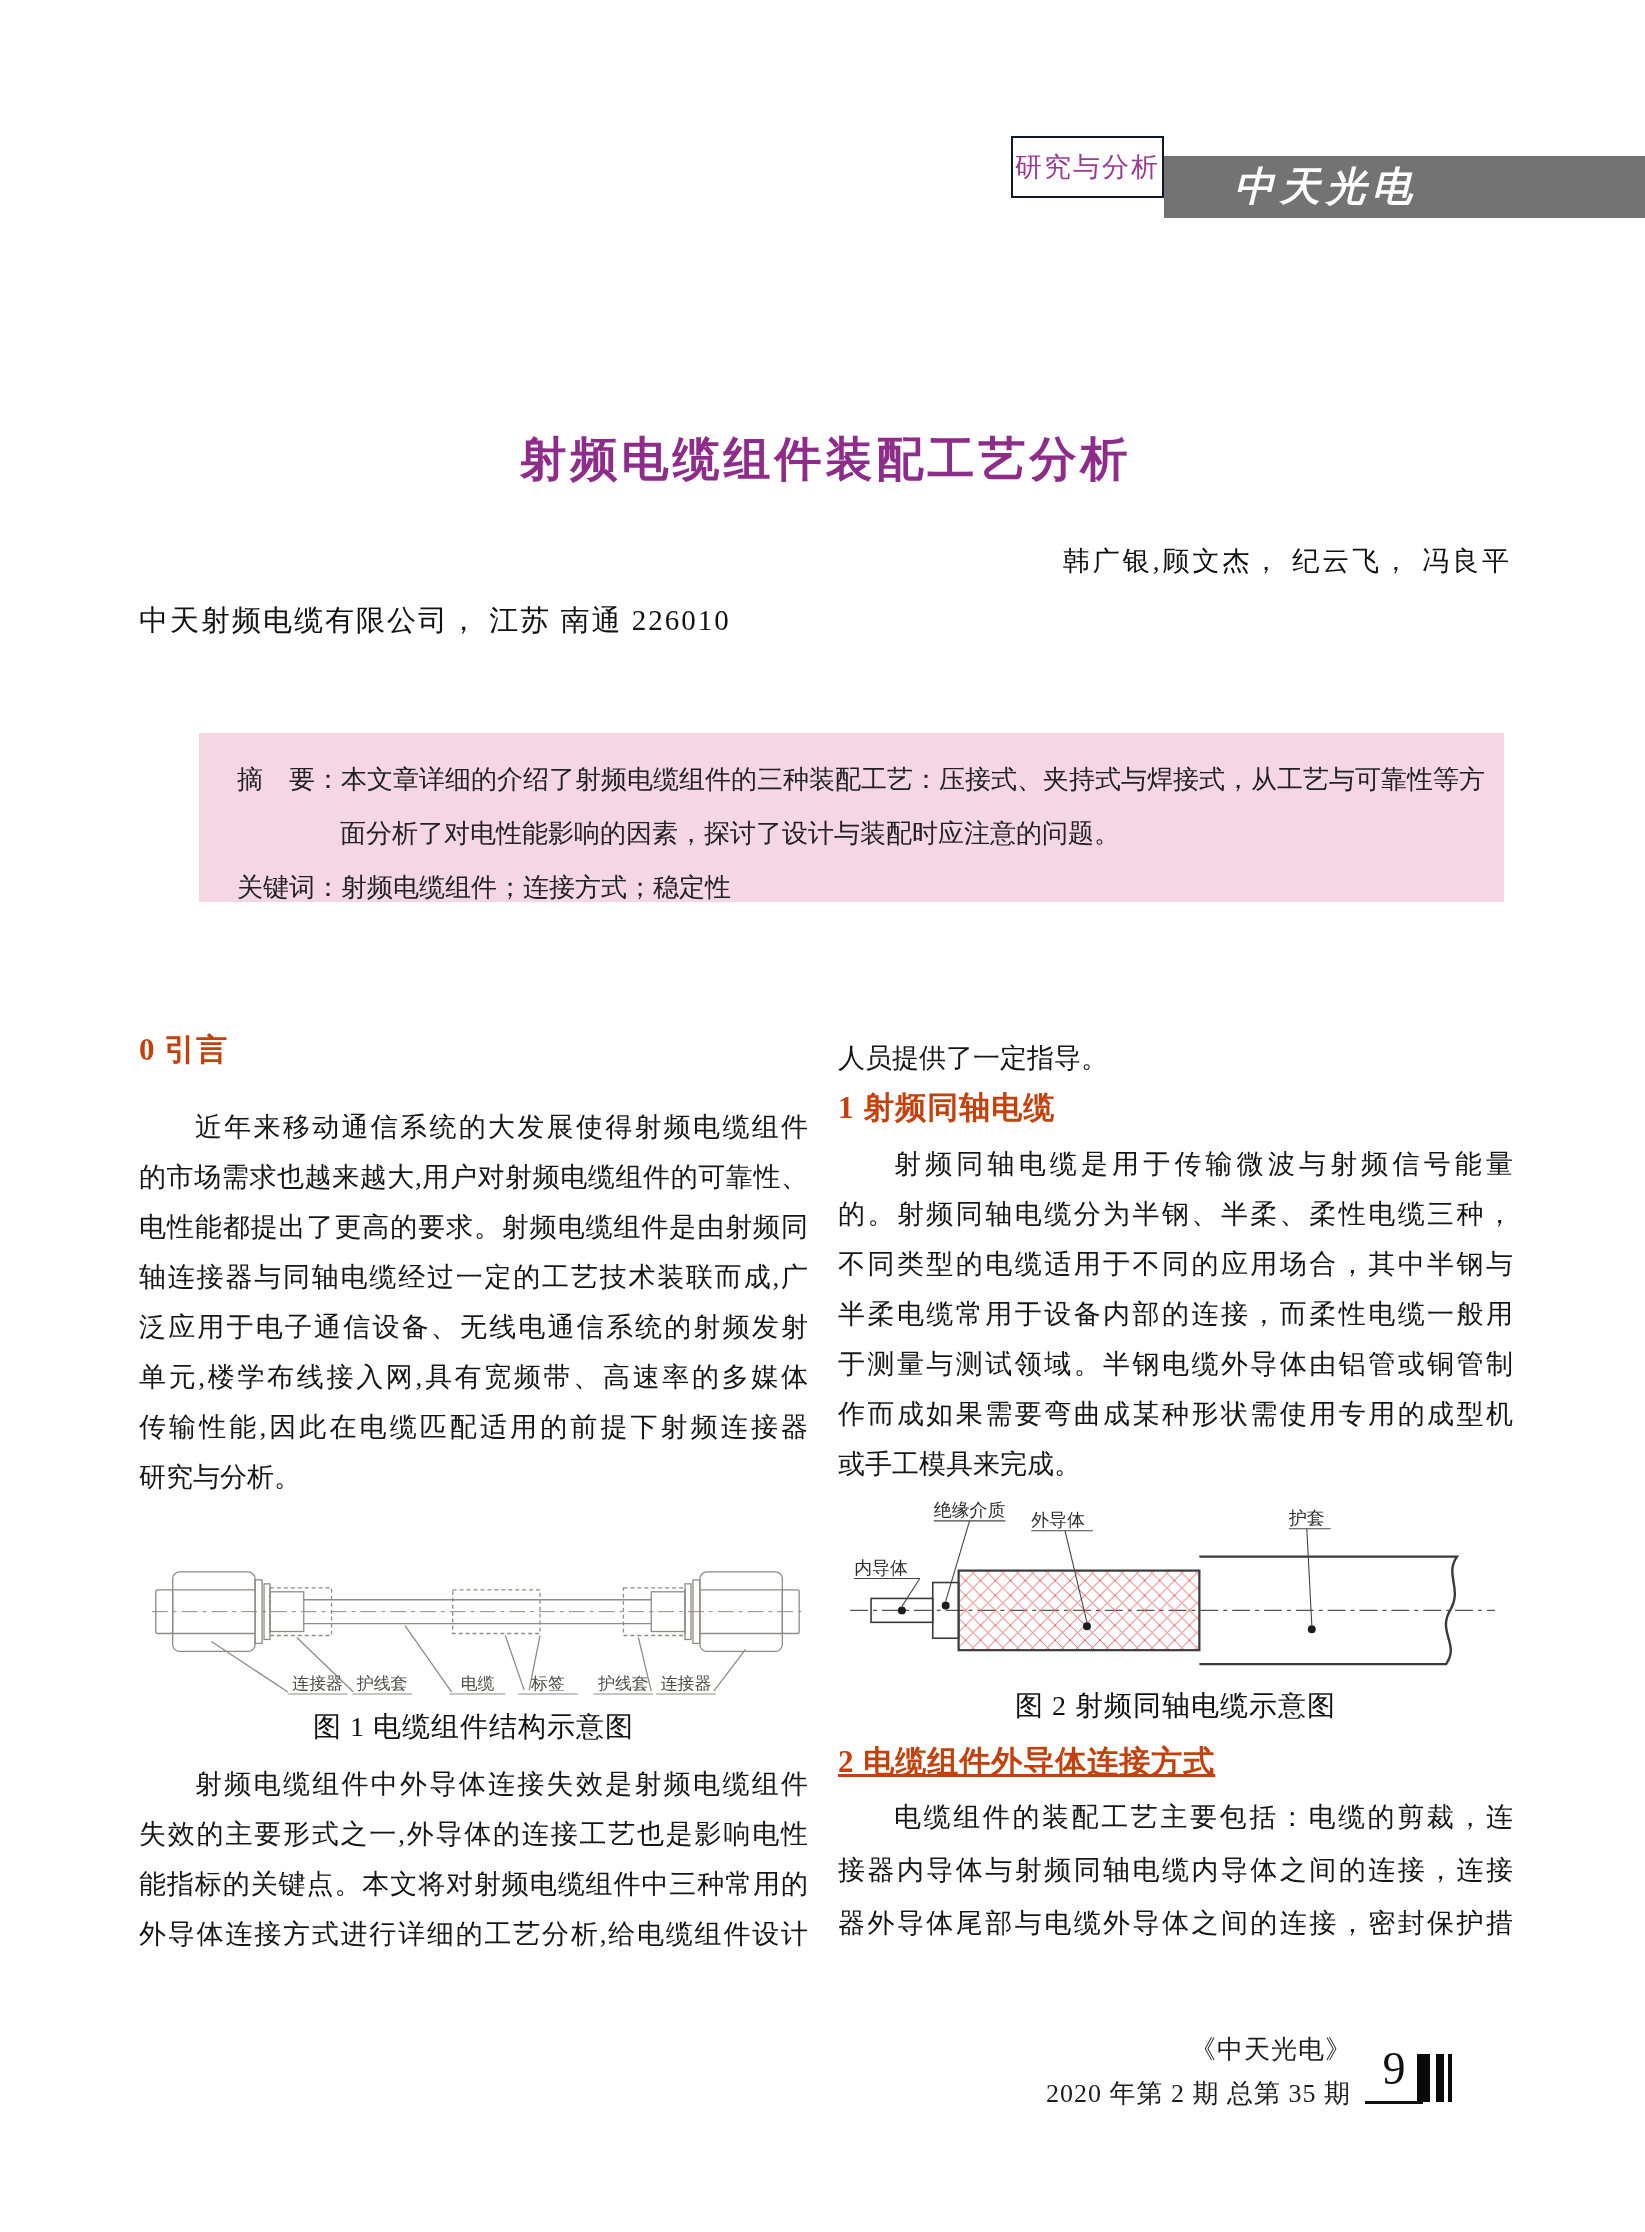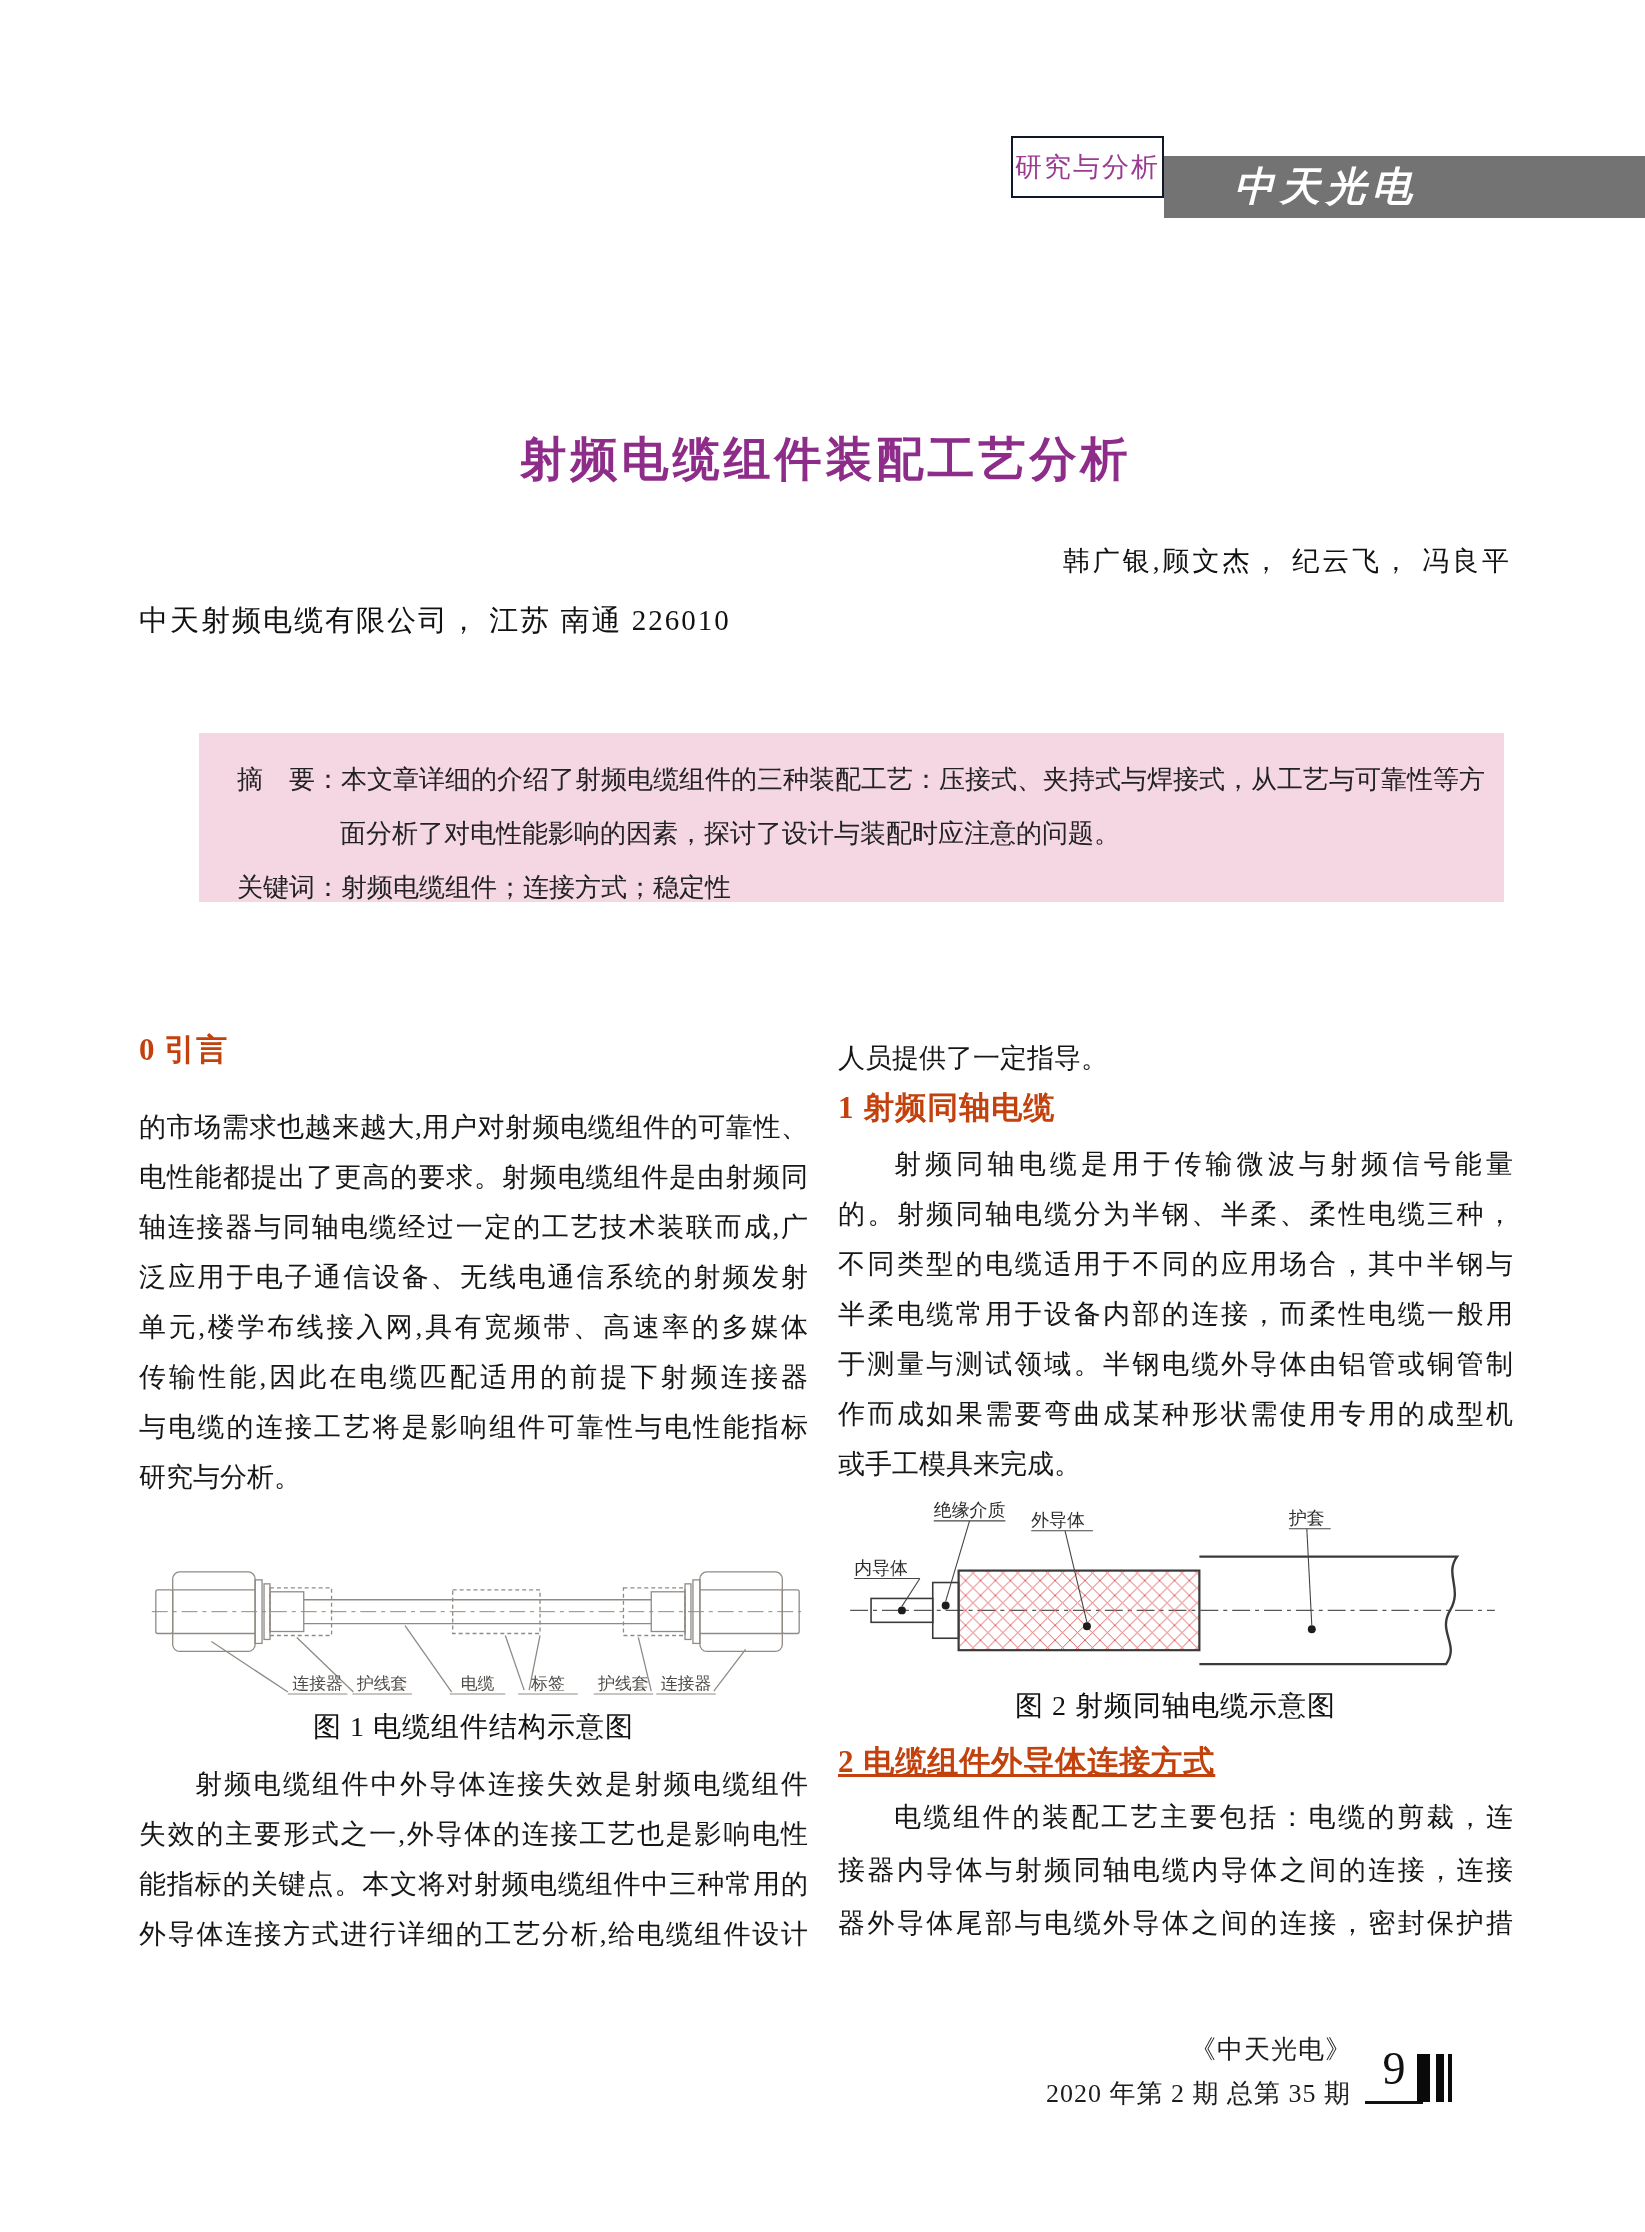--- a/index.html
+++ b/index.html
@@ -85,27 +85,27 @@
 
 <div class="abs abstract">
   <div class="ab-line"><span class="ab-label">摘　要：</span><span>本文章详细的介绍了射频电缆组件的三种装配工艺：压接式、夹持式与焊接式，从工艺与可靠性等方</span></div>
   <div class="ab-line ab-indent">面分析了对电性能影响的因素，探讨了设计与装配时应注意的问题。</div>
   <div class="ab-line"><span class="ab-label">关键词：</span><span>射频电缆组件；连接方式；稳定性</span></div>
 </div>
 
 <div class="abs heading" style="left:139px;top:1027px;width:669px;">0 引言</div>
 
 <div class="abs" style="left:139px;top:1102px;width:669px;">
+  <div class="col-line ind">近年来移动通信系统的大发展使得射频电缆组件</div>
   <div class="col-line">的市场需求也越来越大,用户对射频电缆组件的可靠性、</div>
   <div class="col-line">电性能都提出了更高的要求。射频电缆组件是由射频同</div>
   <div class="col-line">轴连接器与同轴电缆经过一定的工艺技术装联而成,广</div>
   <div class="col-line">泛应用于电子通信设备、无线电通信系统的射频发射</div>
   <div class="col-line">单元,楼学布线接入网,具有宽频带、高速率的多媒体</div>
   <div class="col-line">传输性能,因此在电缆匹配适用的前提下射频连接器</div>
-  <div class="col-line">与电缆的连接工艺将是影响组件可靠性与电性能指标</div>
   <div class="col-line short">研究与分析。</div>
 </div>
 
 <div class="abs" style="left:149px;top:1564px;width:657px;height:139px;">
   <svg viewBox="0 0 660 140" width="657" height="139">
     <g stroke="#8f8a84" fill="none" stroke-width="1.3">
       <line x1="2" y1="48" x2="656" y2="48" stroke-dasharray="16 5 4 5" stroke-width="1"></line>
       <g>
         <rect x="6" y="26" width="17" height="44" rx="2"></rect>
         <rect x="23" y="8" width="83" height="80" rx="7"></rect>

